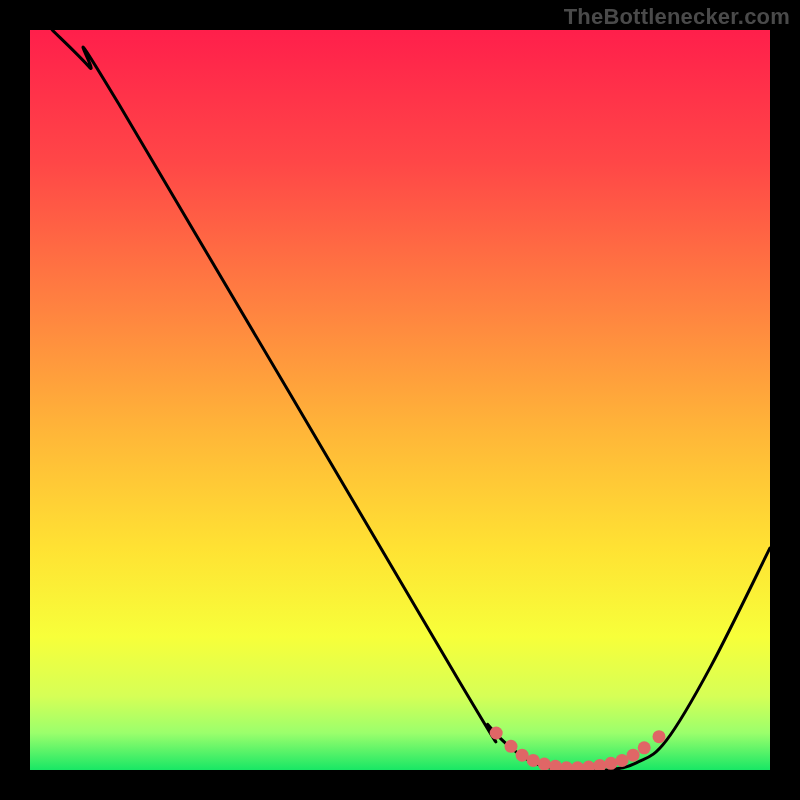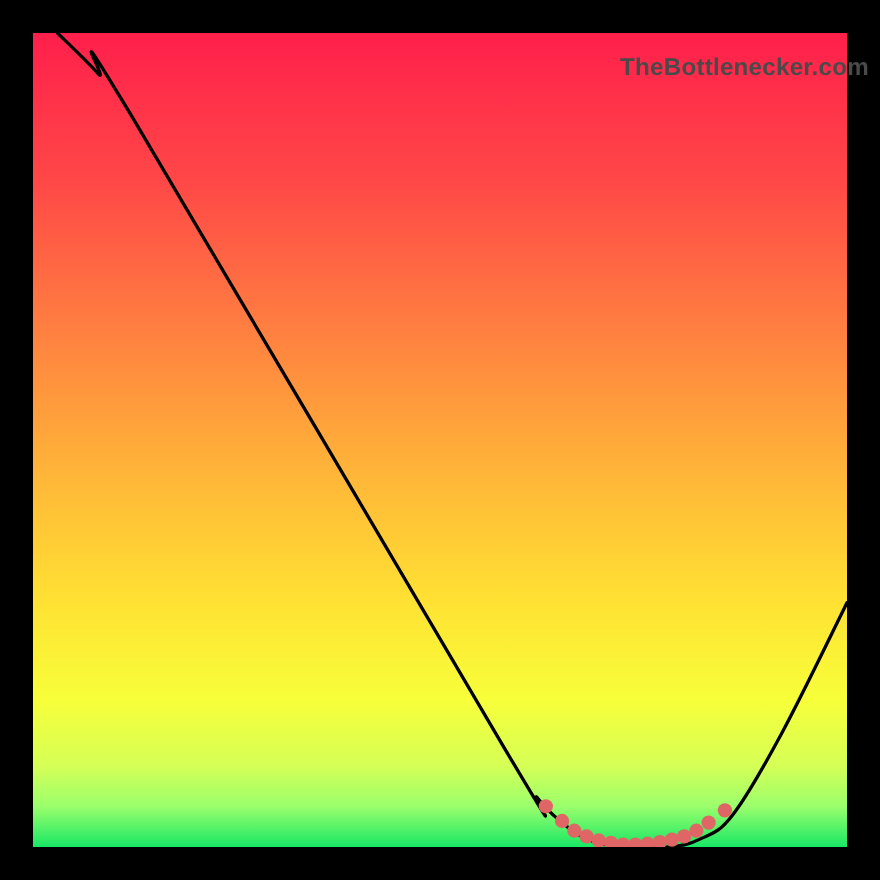--- a/index.html
+++ b/index.html
@@ -13,21 +13,20 @@
   .watermark {
     position: absolute;
     top: 4px;
     right: 10px;
     font-family: Arial, Helvetica, sans-serif;
     font-size: 22px;
     font-weight: 600;
     color: #4a4a4a;
     letter-spacing: 0.2px;
     z-index: 50;
-    margin-top: 44px;
   }
   .plot {
     position: absolute;
     left: 30px;
     top: 30px;
     width: 740px;
     height: 740px;
   }
   .plot svg { display: block; }
 </style>

